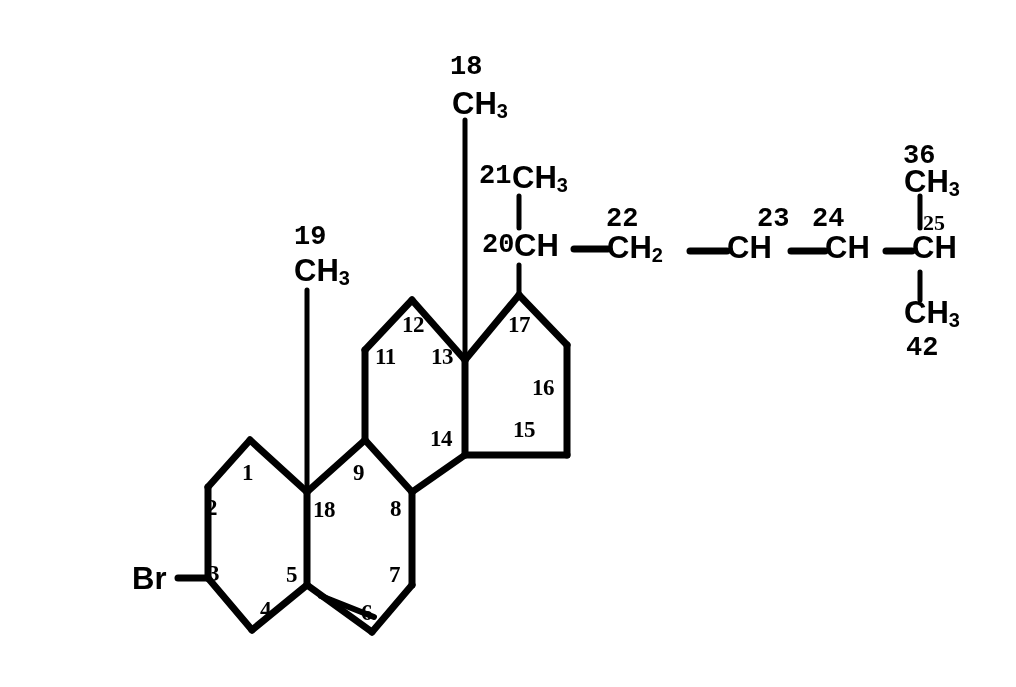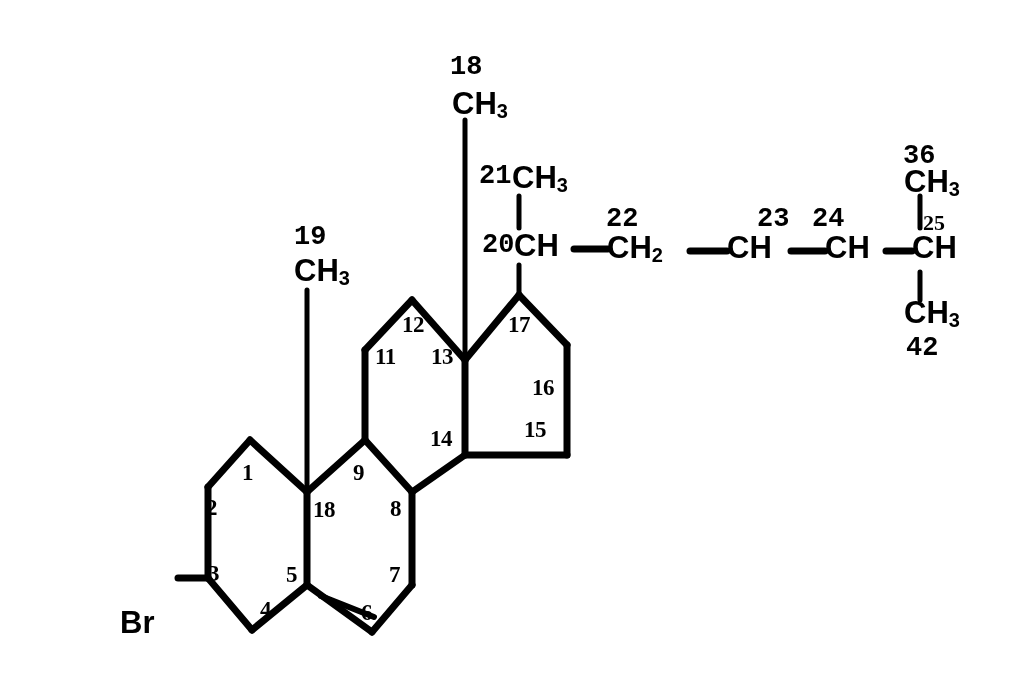--- a/index.html
+++ b/index.html
@@ -135,40 +135,40 @@
     <line class="bond" x1="791" y1="251" x2="825" y2="251"></line>
 
     <line class="bond" x1="886" y1="251" x2="912" y2="251"></line>
 
     <line class="bond-thin" x1="920" y1="228" x2="920" y2="196"></line>
 
     <line class="bond-thin" x1="920" y1="272" x2="920" y2="300"></line>
 
   </svg>
 
-  <span class="lbl atom" style="left:120px; top:563px;margin-top:44px;">Br</span>
+  <span class="lbl atom" style="left:132px; top:563px;">Br</span>
 
   <span class="lbl locant" style="left:242px; top:461px;">1</span>
   <span class="lbl locant" style="left:206px; top:496px;">2</span>
   <span class="lbl locant" style="left:208px; top:562px;">3</span>
   <span class="lbl locant" style="left:260px; top:598px;">4</span>
   <span class="lbl locant" style="left:286px; top:563px;">5</span>
   <span class="lbl locant" style="left:313px; top:498px;">18</span>
 
   <span class="lbl locant" style="left:361px; top:601px;">6</span>
   <span class="lbl locant" style="left:389px; top:563px;">7</span>
   <span class="lbl locant" style="left:390px; top:497px;">8</span>
   <span class="lbl locant" style="left:353px; top:461px;">9</span>
 
   <span class="lbl locant" style="left:375px; top:345px;">11</span>
   <span class="lbl locant" style="left:402px; top:313px;">12</span>
   <span class="lbl locant" style="left:431px; top:345px;">13</span>
   <span class="lbl locant" style="left:430px; top:415px;margin-top:12px;">14</span>
 
-  <span class="lbl locant" style="left:524px; top:418px;">15</span>
+  <span class="lbl locant" style="left:513px; top:418px;">15</span>
   <span class="lbl locant" style="left:532px; top:352px;margin-top:24px;">16</span>
   <span class="lbl locant" style="left:508px; top:313px;">17</span>
 
   <span class="lbl chain-locant" style="left:450px; top:54px;">18</span>
   <span class="lbl atom" style="left:452px; top:88px;"><span>CH</span><span class="sub">3</span></span>
 
   <span class="lbl chain-locant" style="left:294px; top:224px;">19</span>
   <span class="lbl atom" style="left:294px; top:255px;"><span>CH</span><span class="sub">3</span></span>
 
   <span class="lbl chain-locant" style="left:479px; top:163px;">21</span>

